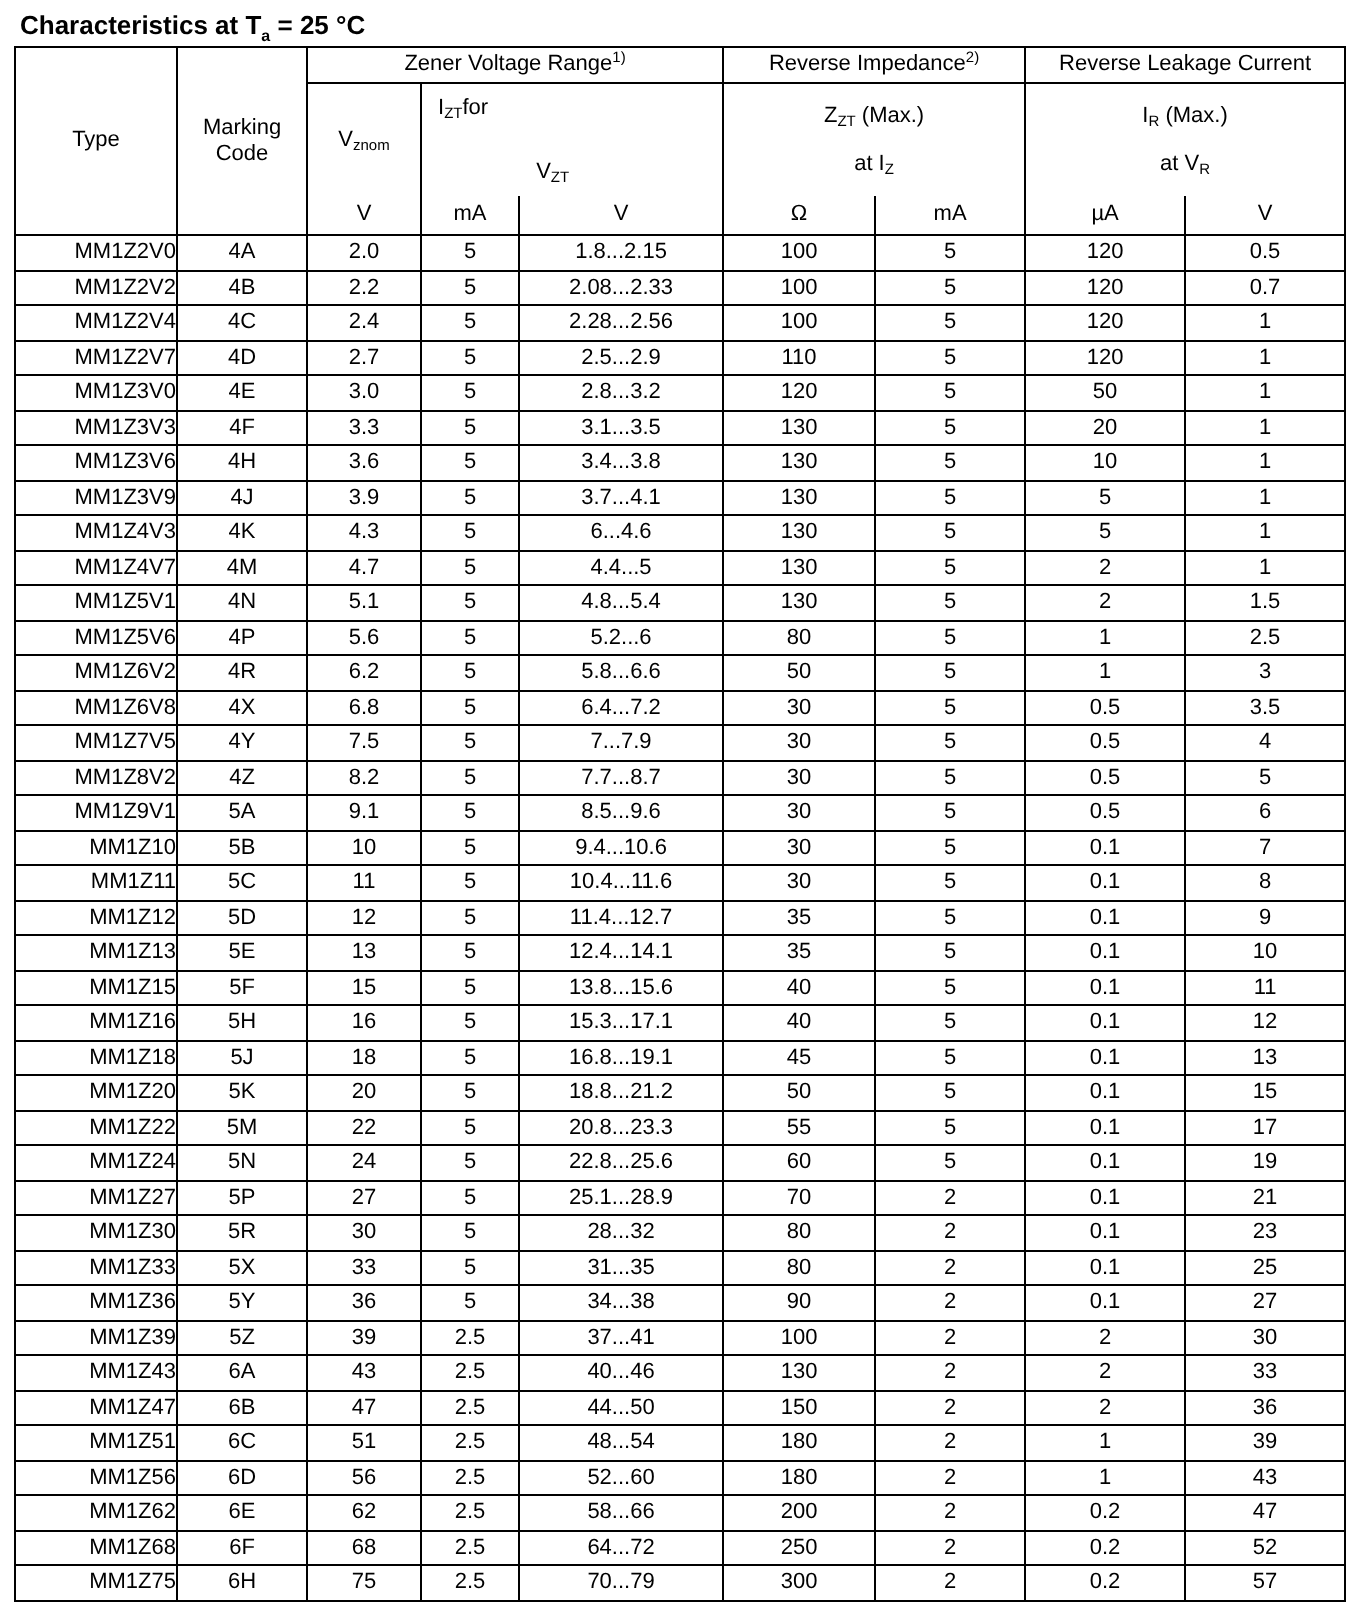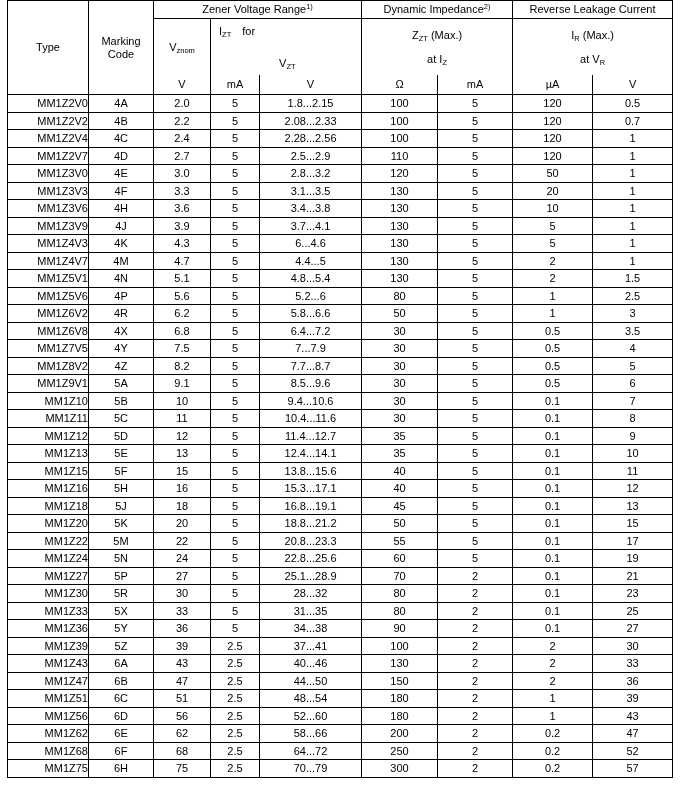--- a/index.html
+++ b/index.html
@@ -85,21 +85,21 @@
     text-align: center;
   }
   .izt-row {
     display: flex;
     width: 100%;
     justify-content: flex-start;
     padding-left: 8px;
     box-sizing: border-box;
   }
   .izt-row .g1 { margin-left: 0; }
-  .izt-row .g2 { margin-left: 11px; }
+  .izt-row .g2 { }
   .izt-row .g3 { margin-left: 24px; margin-top: 32px; }
   tbody td.type {
     text-align: right;
     padding-left: 8px;
   }
   .footnotes {
     margin: 3px 0 0 10px;
     font-size: 11px;
   }
   .footnote {
@@ -108,39 +108,40 @@
   }
   .footnote sup.fn {
     margin-right: 1px;
   }
 </style>
 </head>
 <body>
 
 <div class="page">
 
+  <div class="doc-title"><span>Characteristics at T</span><sub>a</sub><span> = 25 °C</span></div>
 
   <table class="char-table">
     <colgroup>
       <col style="width:81px">
       <col style="width:65px">
       <col style="width:57px">
       <col style="width:49px">
       <col style="width:102px">
       <col style="width:76px">
       <col style="width:75px">
       <col style="width:80px">
       <col style="width:80px">
     </colgroup>
     <thead>
       <tr>
         <th rowspan="3" class="rspan">Type</th>
         <th rowspan="3" class="rspan">Marking Code</th>
         <th colspan="3" class="group"><span>Zener Voltage Range</span><sup class="fn">1)</sup></th>
-        <th colspan="2" class="group"><span>Dynamic Impedance</span><sup class="fn">2)</sup></th>
+        <th colspan="2" class="group"><span>Reverse Impedance</span><sup class="fn">2)</sup></th>
         <th colspan="2" class="group"><span>Reverse Leakage Current</span></th>
       </tr>
       <tr class="sublabels">
         <th><span>V</span><sub class="s">znom</sub></th>
         <th colspan="2">
           <div class="izt-row">
             <span class="g1"><span>I</span><sub class="s">ZT</sub></span>
             <span class="g2">for</span>
             <span class="g3"><span>V</span><sub class="s">ZT</sub></span>
           </div>

